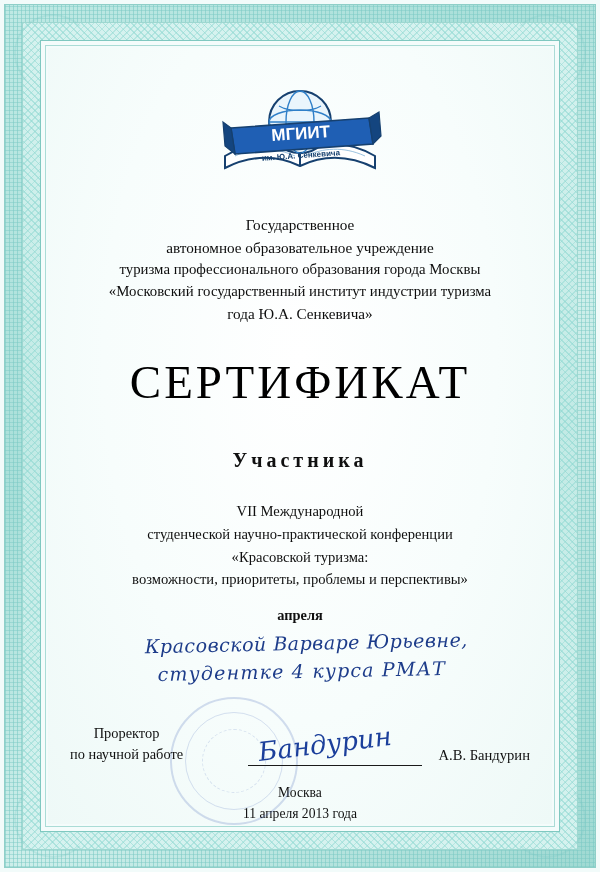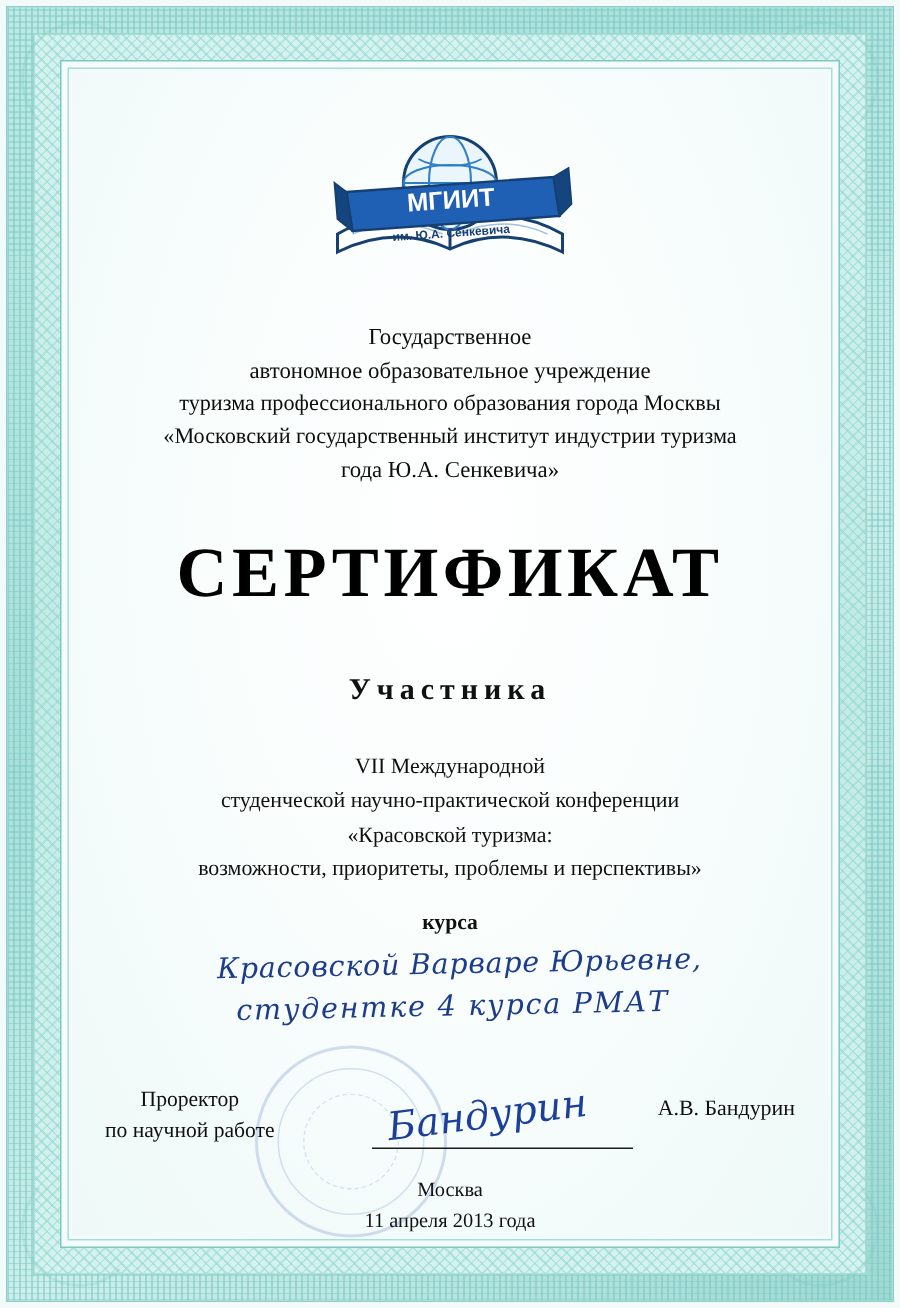--- a/index.html
+++ b/index.html
@@ -116,21 +116,21 @@
     color: #0d0d0d;
     width: 92%;
   }
   .institution div { white-space: nowrap; }
   .inst-wide { font-size: 14.8px; }
 
   
   .main-title {
     margin-top: 30px;
     font-size: 47px;
-    font-weight: bold;
+    font-weight: normal;
     letter-spacing: 3px;
     color: #000000;
   }
 
   .subtitle {
     margin-top: 40px;
     font-size: 20px;
     font-weight: bold;
     letter-spacing: 4px;
   }
@@ -180,21 +180,21 @@
     position: absolute;
     left: 22px;
     top: 4px;
     text-align: center;
     font-size: 14.4px;
     line-height: 1.5;
   }
   .sign-right {
     position: absolute;
     right: 22px;
-    top: 12px;
+    top: 28px;
     font-size: 14.6px;
   }
   .sign-rule {
     position: absolute;
     left: 200px;
     right: 130px;
     top: 46px;
     border-bottom: 1px solid #1a1a1a;
   }
   .signature-mark {
@@ -301,21 +301,21 @@
     <div class="main-title">СЕРТИФИКАТ</div>
     <div class="subtitle">Участника</div>
 
     <div class="event">
       <div class="line">VII Международной</div>
       <div class="line">студенческой научно-практической конференции</div>
       <div class="line">«Красовской туризма:</div>
       <div class="line">возможности, приоритеты, проблемы и перспективы»</div>
     </div>
 
-    <div class="issued">курса</div>
+    <div class="issued">апреля</div>
 
     <div class="handwriting">
       <span class="hw-line l1">Красовской Варваре Юрьевне,</span>
       <span class="hw-line l2">студентке 4 курса  РМАТ</span>
     </div>
 
     <div class="sign-row">
       <div class="stamp"></div>
       <div class="sign-left">
         <div>Проректор</div>

